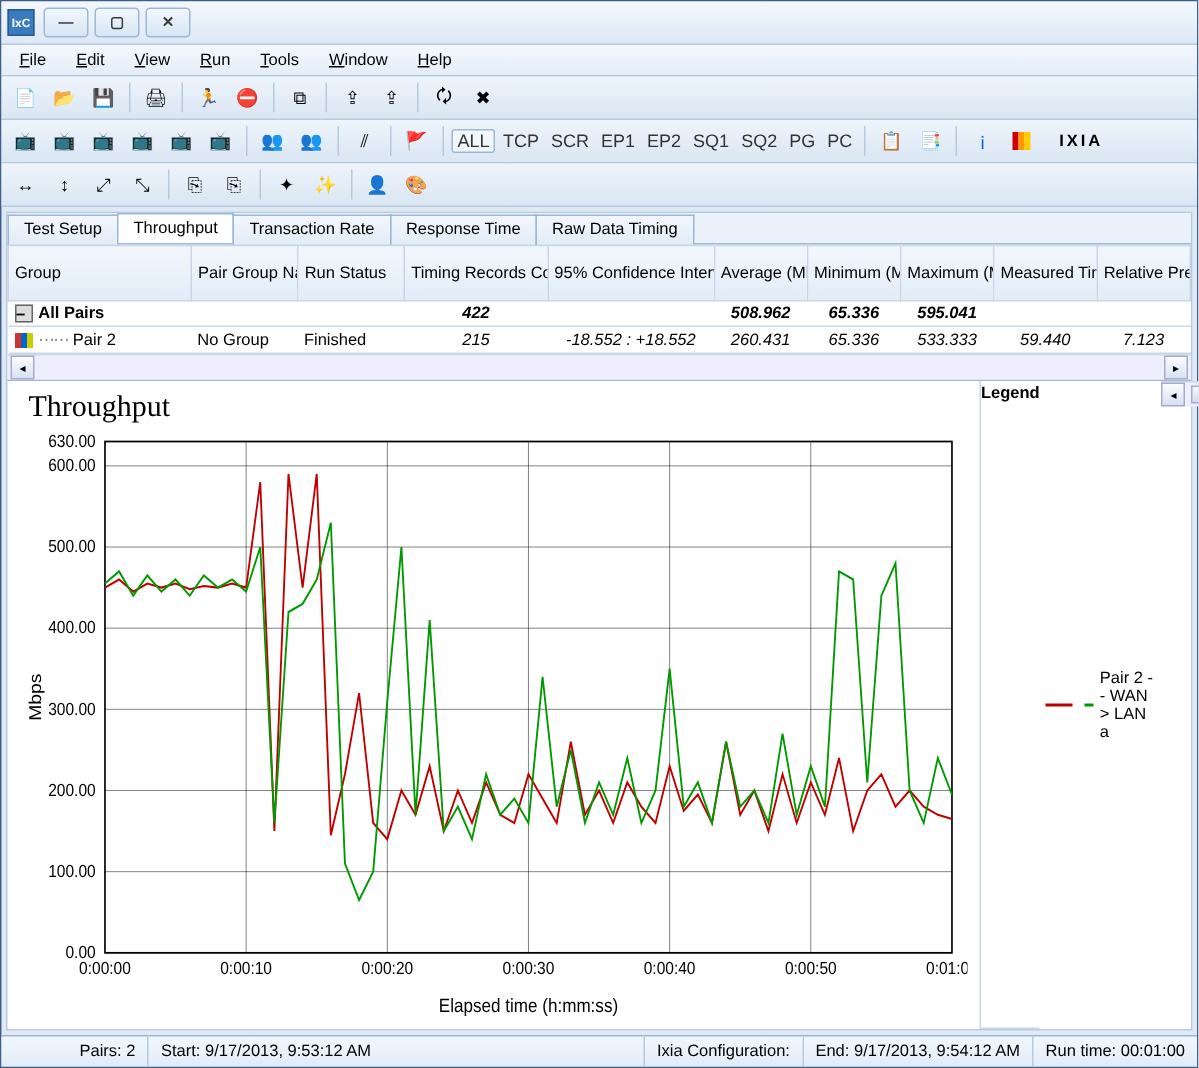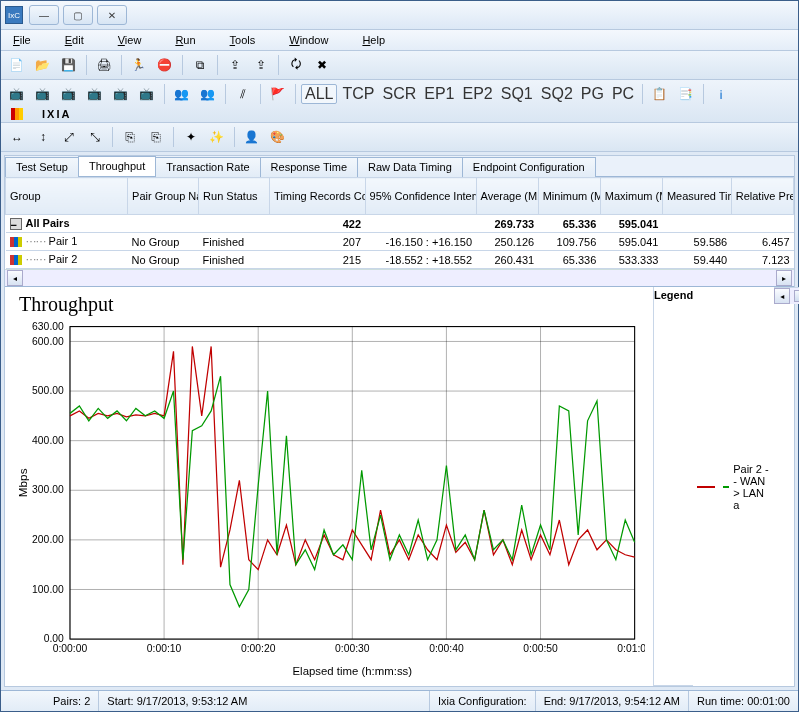--- a/index.html
+++ b/index.html
@@ -1,42 +1,42 @@
 <!DOCTYPE html>
 <html><head>
 <meta charset="utf-8">
 <style>
   html, body { margin:0; padding:0; font-family: "Segoe UI", Tahoma, sans-serif; font-size:11px; color:#000; background:#fff; }
   .window { width:799px; height:712px; box-sizing:border-box; border:1px solid #3b5e8a; background:linear-gradient(#dfe9f5,#dfe9f5); position:relative; display:flex; flex-direction:column;}
-  .titlebar { height:28px; background:linear-gradient(#f4f8fd,#dce8f6); border-bottom:1px solid #b7c9df; display:flex; align-items:center; padding:0 4px; }
+  .titlebar { height:28px; background:linear-gradient(#f4f8fd,#dce8f6); border-bottom:1px solid #b7c9df; display:flex; align-items:center; padding:0 4px;font-weight:bold; }
   .titlebar .appicon { width:16px; height:16px; background:#3a7abf; border:1px solid #2a5a8f; margin-right:6px; font-size:8px; color:#fff; display:flex; align-items:center; justify-content:center;}
   .titlebar .title { flex:1; color:#1a1a1a; }
   .winbtns { display:flex; gap:4px; }
   .winbtn { width:28px; height:18px; border:1px solid #9db7d6; border-radius:3px; background:linear-gradient(#f2f7fc,#d7e5f4); display:flex; align-items:center; justify-content:center; font-size:10px; color:#3a3a3a;}
-  .menubar { height:20px; background:linear-gradient(#f4f8fd,#e4edf8); border-bottom:1px solid #b7c9df; display:flex; align-items:center; padding:0 4px; gap:18px;}
+  .menubar { height:20px; background:linear-gradient(#f4f8fd,#e4edf8); border-bottom:1px solid #b7c9df; display:flex; align-items:center; padding:0 4px; gap:4px;}
   .menu { padding:2px 8px; }
   .menu u { text-decoration:underline; }
   .toolbar { background:linear-gradient(#eef4fb,#dae6f3); border-bottom:1px solid #b7c9df; display:flex; align-items:center; padding:2px 4px; gap:2px; flex-wrap:wrap;}
   .tbtn { width:22px; height:22px; border:1px solid transparent; border-radius:2px; display:flex; align-items:center; justify-content:center; font-size:12px;}
   .tsep { width:1px; height:20px; background:#b7c9df; margin:0 3px;}
-  .ttext { padding:0 3px; font-size:16px; color:#333;}
+  .ttext { padding:0 3px; font-size:12px; color:#333;}
   .ttext.boxed { border:1px solid #9db7d6; border-radius:2px; background:#f2f7fc;}
   .ixia { font-weight:bold; letter-spacing:2px; margin-left:6px; display:flex; align-items:center; gap:19px;}
   .tristripe { display:inline-flex; width:12px; height:12px; }
   .tristripe span { flex:1; }
   .content { flex:1; background:#fff; margin:3px; border:1px solid #b7c9df; display:flex; flex-direction:column; min-height:0;}
   .tabs { display:flex; border-bottom:1px solid #9db7d6; background:#eaf1fa;}
   .tab { padding:3px 10px; border:1px solid #9db7d6; border-bottom:none; background:linear-gradient(#f2f7fc,#e2ecf7); margin-right:-1px; position:relative; top:1px;}
   .tab.active { background:#fff; font-weight:normal; top:0; padding-bottom:4px;}
   .grid-wrap { border-bottom:1px solid #9db7d6; }
   table.grid { border-collapse:collapse; width:100%; table-layout:fixed;}
   table.grid th, table.grid td { border:1px solid #c8d6e8; padding:2px 4px; font-size:11px; white-space:nowrap; overflow:hidden;}
   table.grid th { background:linear-gradient(#f2f7fc,#e2ecf7); font-weight:normal; text-align:center; height:32px; vertical-align:middle;}
   table.grid td { border-left:none; border-right:none;margin-top:18px; }
-  .num { text-align:right; }
+  .num { text-align:center;font-style:italic; }
   .treeicon { display:inline-block; width:12px; height:10px; background:linear-gradient(90deg,#c33 33%,#06c 33% 66%,#cc0 66%); margin-right:4px; vertical-align:middle;}
   .dots { color:#888; letter-spacing:-1px;}
   .hscroll { height:16px; background:#eef; border-top:1px solid #cdd; display:flex; align-items:center; justify-content:space-between; padding:0 2px;}
   .sbtn { width:14px; height:14px; border:1px solid #aac; background:linear-gradient(#fafcff,#d7e2f2); font-size:8px; display:flex; align-items:center; justify-content:center;}
   .chartarea { flex:1; display:flex; min-height:0;}
   .chartpanel { flex:1; padding:6px 8px 4px 8px; display:flex; flex-direction:column; min-height:0;}
   .charttitle { font-family: Georgia, "Times New Roman", serif; font-size:20px; margin:0 0 2px 6px;}
   .legendpanel { width:140px; border-left:1px solid #c8d6e8; display:flex; flex-direction:row;}
   .legendpanel .lh { text-align:center; font-weight:bold; padding:2px 0; border-bottom:1px solid #c8d6e8;}
   .li { display:flex; align-items:center; padding:1px 4px; gap:4px;}
@@ -146,21 +146,20 @@
   </div>
 
   <div class="content">
 
     <div class="tabs">
       <div class="tab">Test Setup</div>
       <div class="tab active">Throughput</div>
       <div class="tab">Transaction Rate</div>
       <div class="tab">Response Time</div>
       <div class="tab">Raw Data Timing</div>
-      <div class="tab">Endpoint Configuration</div>
     </div>
 
     <div class="grid-wrap">
       <table class="grid">
         <colgroup>
           <col style="width:110px">
             <col style="width:64px">
             <col style="width:64px">
           <col style="width:86px">
             <col style="width:100px">
@@ -184,37 +183,25 @@
             <th>Relative Precision</th>
           </tr>
         </thead>
         <tbody>
           <tr style="font-weight:bold;">
             <td style="text-align:left;"><span style="display:inline-block;width:10px;height:10px;border:1px solid #666;background:#ddd;margin-right:4px;vertical-align:middle;">−</span><span>All Pairs</span></td>
             <td></td>
               <td></td>
             <td class="num">422</td>
             <td></td>
-            <td class="num">269.733</td>
+            <td class="num">508.962</td>
             <td class="num">65.336</td>
             <td class="num">595.041</td>
             <td></td>
               <td></td>
-          </tr>
-          <tr>
-            <td style="text-align:left;"><span class="treeicon"></span><span class="dots">⋯⋯</span> <span>Pair 1</span></td>
-            <td style="text-align:left">No Group</td>
-            <td style="text-align:left">Finished</td>
-            <td class="num">207</td>
-            <td class="num">-16.150 : +16.150</td>
-            <td class="num">250.126</td>
-            <td class="num">109.756</td>
-            <td class="num">595.041</td>
-            <td class="num">59.586</td>
-            <td class="num">6.457</td>
           </tr>
           <tr>
             <td style="text-align:left;"><span class="treeicon"></span><span class="dots">⋯⋯</span> <span>Pair 2</span></td>
             <td style="text-align:left">No Group</td>
             <td style="text-align:left">Finished</td>
             <td class="num">215</td>
             <td class="num">-18.552 : +18.552</td>
             <td class="num">260.431</td>
             <td class="num">65.336</td>
             <td class="num">533.333</td>

